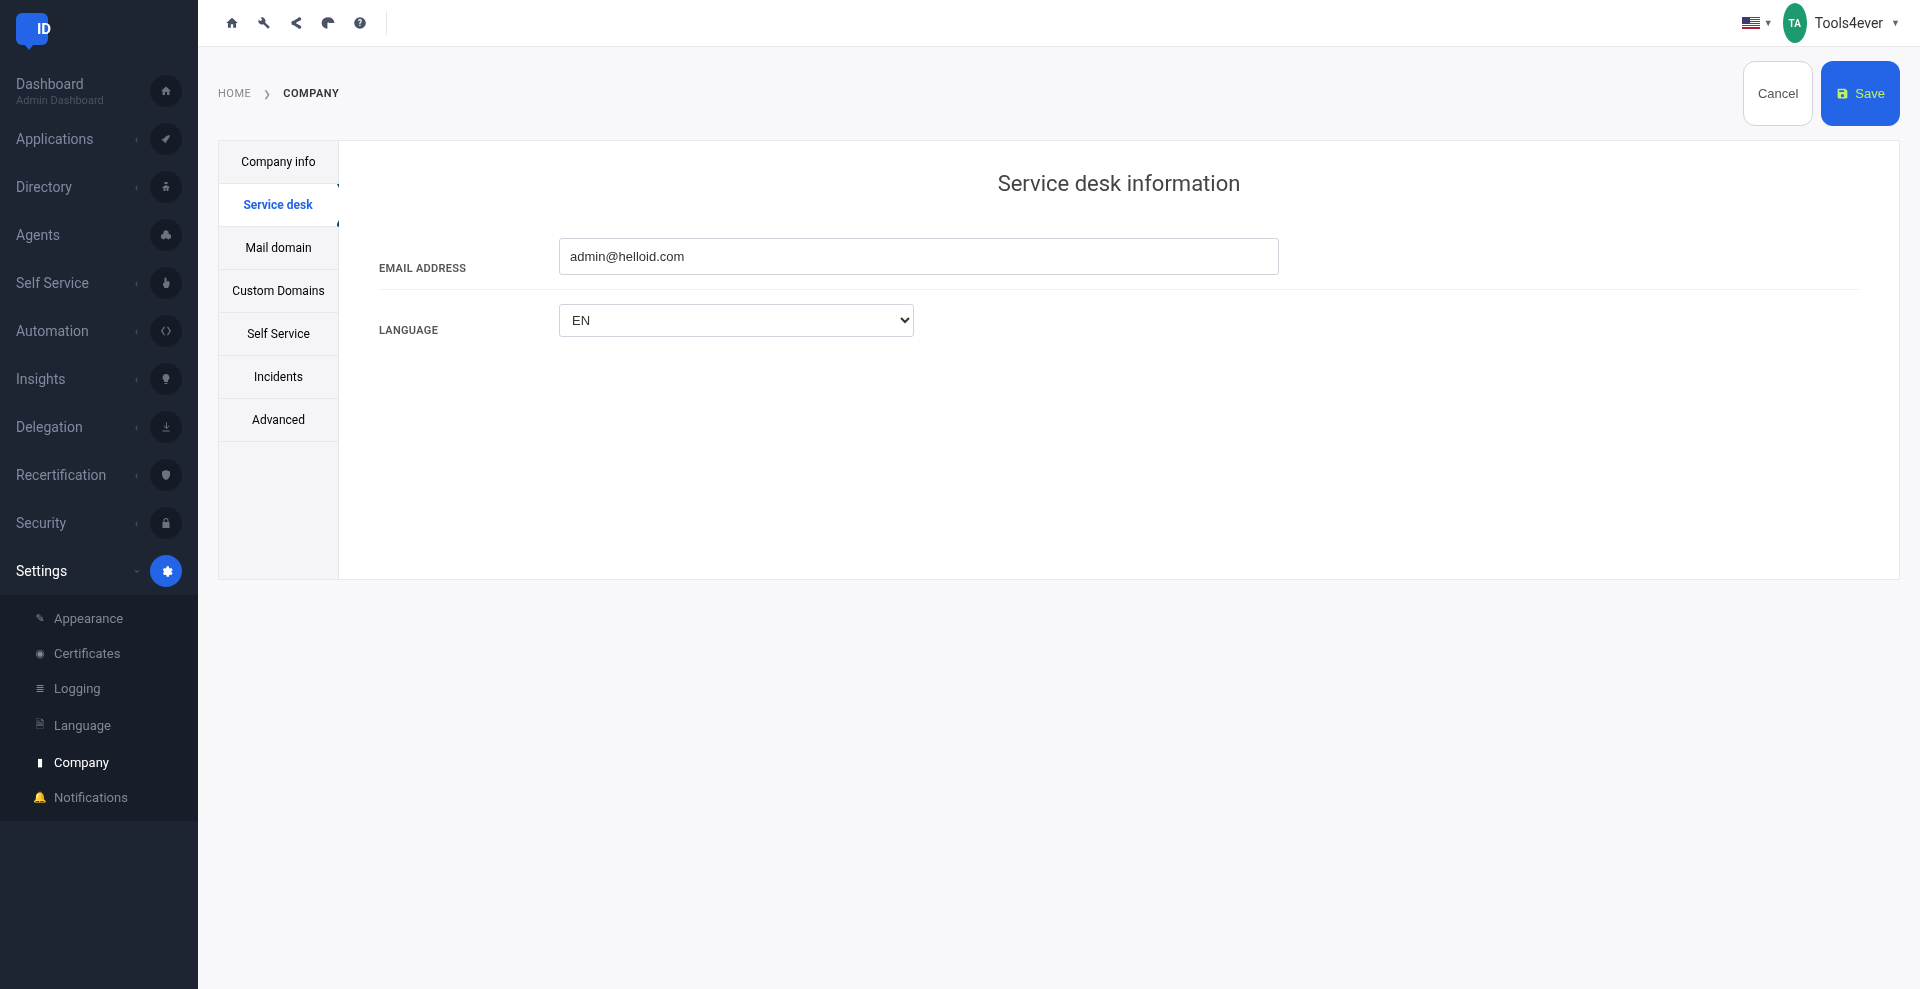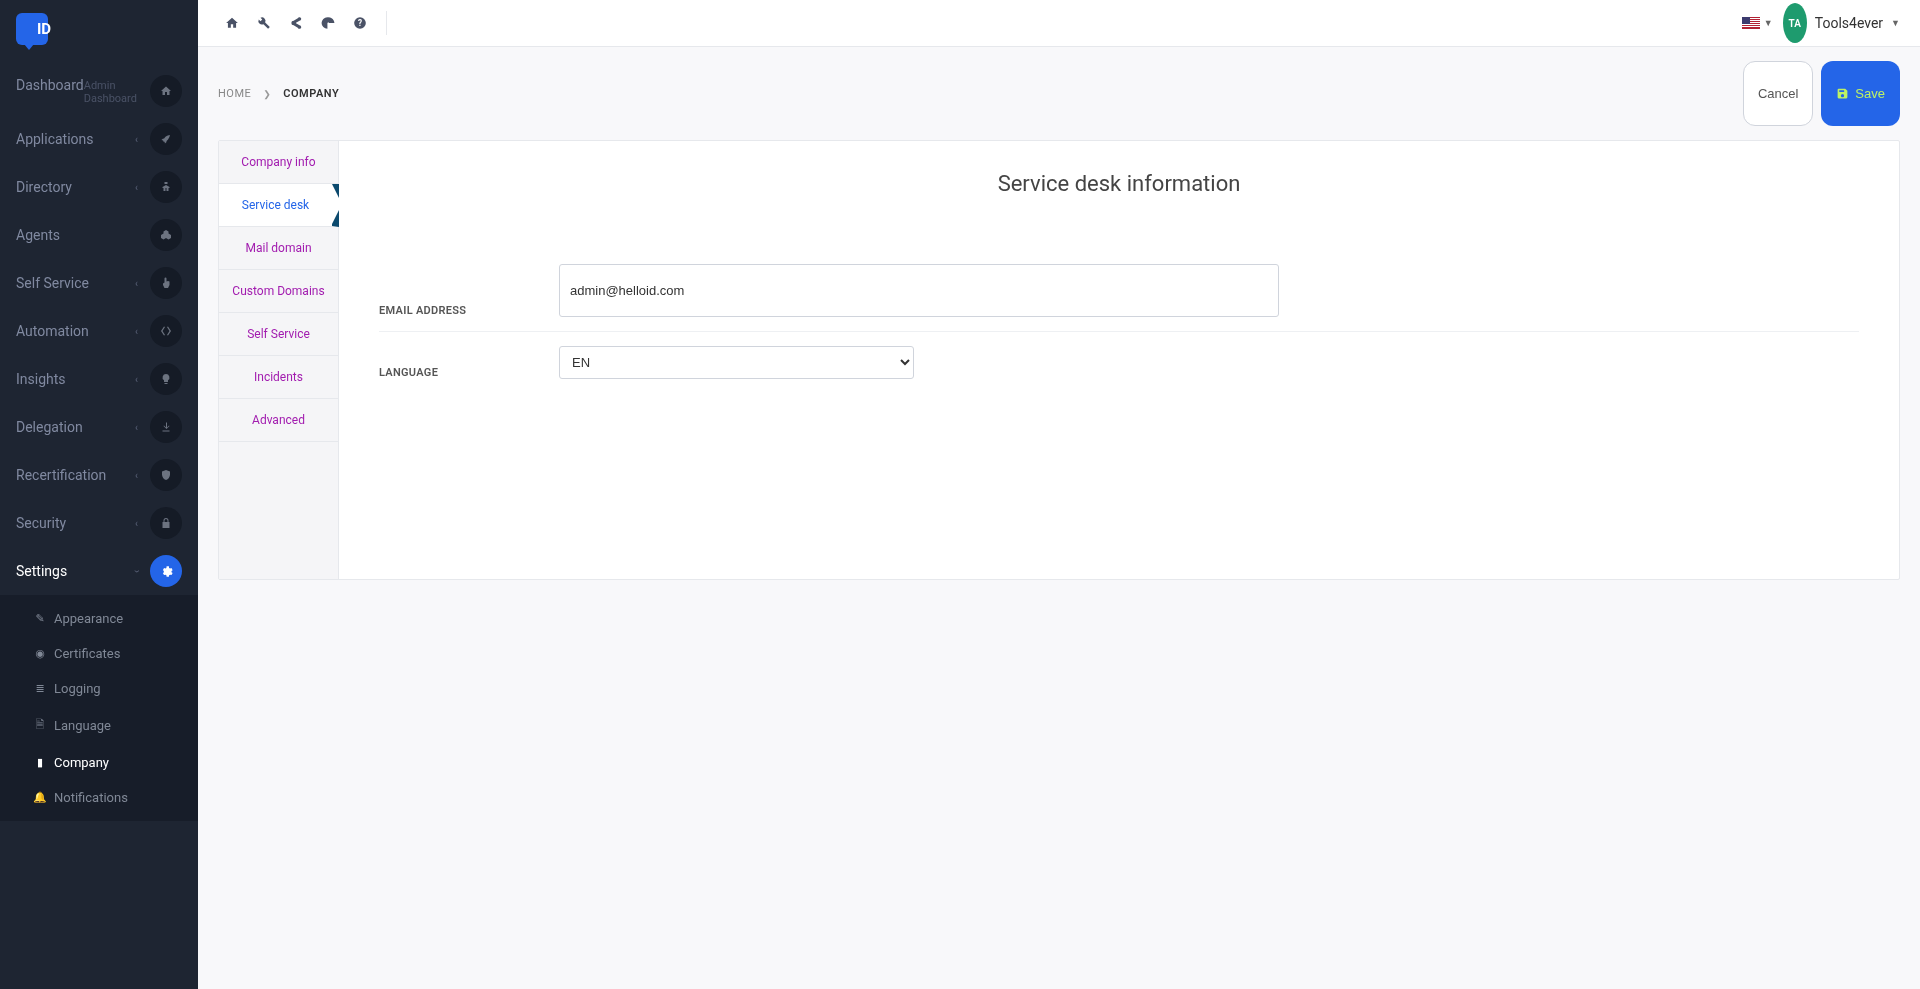--- a/index.html
+++ b/index.html
@@ -9,21 +9,21 @@
     
     
     .sidebar { width: 198px; background: #1e2532; color: #6c7380; display: flex; flex-direction: column; flex-shrink: 0; }
     .logo-area { height: 47px; display: flex; align-items: center; padding: 10px 16px 0; }
     .logo { width: 32px; height: 32px; background: #2465e8; border-radius: 6px; display: flex; align-items: center; justify-content: center; color: #fff; font-weight: 700; font-size: 15px; position: relative; padding-left: 24px; }
     .logo::after { content: ""; position: absolute; bottom: -5px; left: 8px; width: 0; height: 0; border-left: 5px solid transparent; border-right: 5px solid transparent; border-top: 6px solid #2465e8; }
     
     .nav-list { list-style: none; padding-top: 20px; }
     .nav-item { position: relative; display: flex; align-items: center; padding: 8px 16px; min-height: 38px; cursor: pointer; color: #8089a0; font-size: 14px; }
     .nav-item.active { color: #fff; }
-    .nav-item .nav-text { flex: 1; display: flex; flex-direction: row; }
+    .nav-item .nav-text { flex: 1; display: flex; flex-direction: column; }
     .nav-subtext { font-size: 11px; color: #4a5266; margin-top: 2px; }
     .nav-chevron { font-size: 10px; margin-right: 12px; color: #5a6278; }
     .nav-icon-circle { width: 32px; height: 32px; border-radius: 50%; background: #151b26; display: flex; align-items: center; justify-content: center; color: #6c7380; font-size: 12px; flex-shrink: 0; }
     .nav-icon-circle.active { background: #2465e8; color: #fff; }
     
     .subnav { list-style: none; background: #171d29; padding: 6px 0; }
     .sub-item { padding: 10px 16px 10px 34px; font-size: 13px; color: #808896; cursor: pointer; display: flex; align-items: center; gap: 8px; }
     .sub-item.active { color: #fff; }
     .sub-icon { width: 12px; display: inline-flex; justify-content: center; font-size: 11px; }
     
@@ -48,31 +48,31 @@
     .bc-sep { font-size: 9px; color: #999; }
     .header-actions { display: flex; gap: 8px; }
     .btn { padding: 24px 14px; border-radius: 12px; font-size: 13px; cursor: pointer; border: 1px solid transparent; display: flex; align-items: center; gap: 6px; }
     .btn-default { background: #fff; border-color: #d0d4dc; color: #555; }
     .btn-primary { background: #2465e8; color: #bef264; }
     
     .content-area { flex: 1; padding: 0 20px 20px; background: #f8f8fa; overflow: auto; }
     .panel { background: #fff; border: 1px solid #e6e8ec; border-radius: 2px; display: flex; min-height: 440px; }
     
     .side-tabs { width: 120px; background: #f5f5f7; border-right: 1px solid #e6e8ec; list-style: none; }
-    .side-tab { padding: 14px 8px; text-align: center; font-size: 12px; color: #a21caf; border-bottom: 1px solid #e6e8ec; cursor: pointer; position: relative; }
-    .side-tab.active { background: #fff; color: #2465e8; border-right: 7px solid #0c4a6e; margin-right: -1px; }
+    .side-tab { padding: 14px 8px; text-align: center; font-size: 12px; color: #000000; border-bottom: 1px solid #e6e8ec; cursor: pointer; position: relative; }
+    .side-tab.active { background: #fff; color: #2465e8; border-right: 2px solid #0c4a6e; margin-right: -1px; font-weight: bold; }
     .side-tab.active::after { content: ""; position: absolute; top: 0; right: -10px; width: 0; height: 0; border-top: 20px solid transparent; border-bottom: 20px solid transparent; border-left: 10px solid #fff; }
     
     .panel-body { flex: 1; padding: 30px 40px; }
     .panel-title { font-size: 22px; font-weight: 400; color: #444; margin-bottom: 28px; text-align: center; }
     .form-row { display: flex; align-items: flex-end; padding: 14px 0; border-bottom: 1px solid #eef0f3; }
     .form-row:last-child { border-bottom: none; }
     .form-label { width: 180px; font-size: 11px; font-weight: 600; color: #555; text-transform: uppercase; letter-spacing: 0.3px; }
     .form-field { flex: 0 0 720px; }
-    .text-input { width: 100%; max-width: 720px; padding: 18px 10px; border: 1px solid #d0d4dc; border-radius: 3px; font-size: 13px; color: #333; margin-top: 26px; }
+    .text-input { width: 100%; max-width: 720px; padding: 10px 10px; border: 1px solid #d0d4dc; border-radius: 3px; font-size: 13px; color: #333; }
     .select-input { width: 355px; padding: 7px 8px; border: 1px solid #d0d4dc; border-radius: 3px; font-size: 13px; color: #333; background: #fff; }
     
     svg { display: block; }
   </style>
 </head>
 <body>
 
 <div class="app">
 
   <aside class="sidebar">

